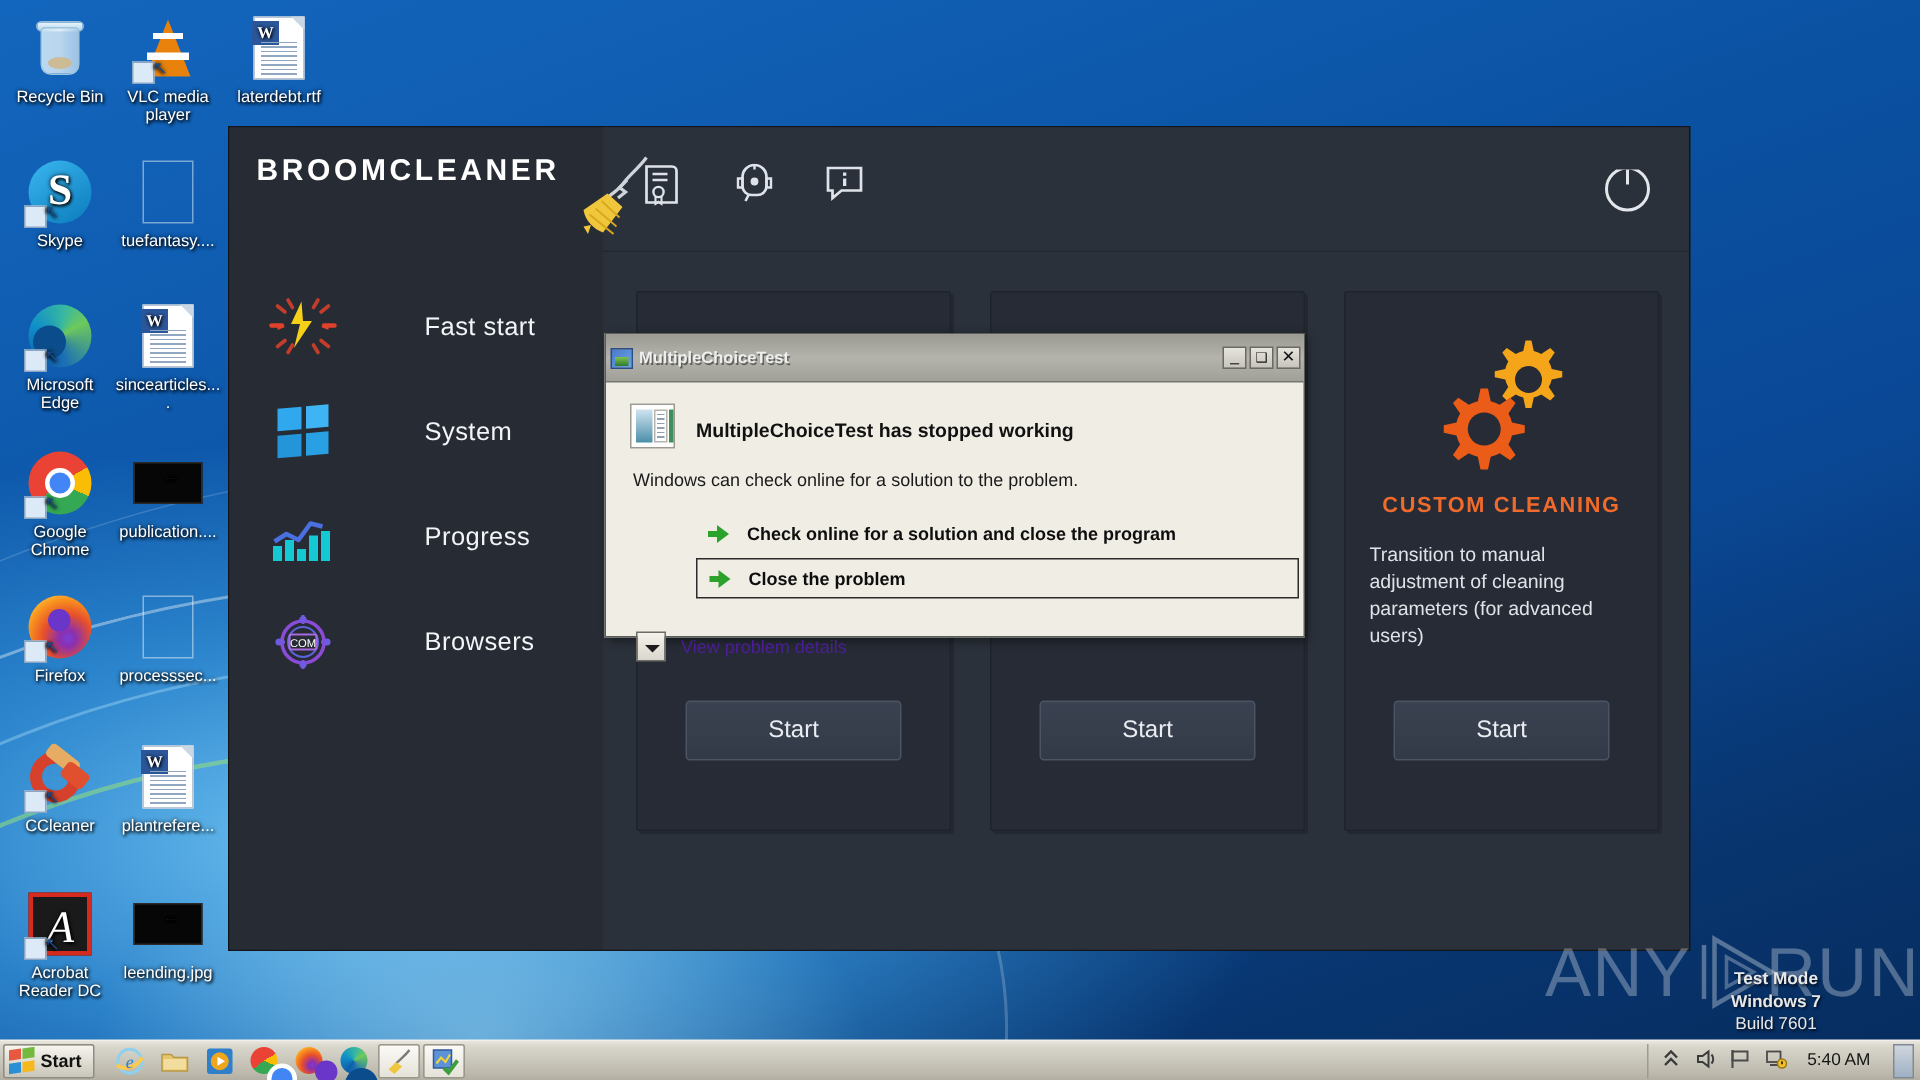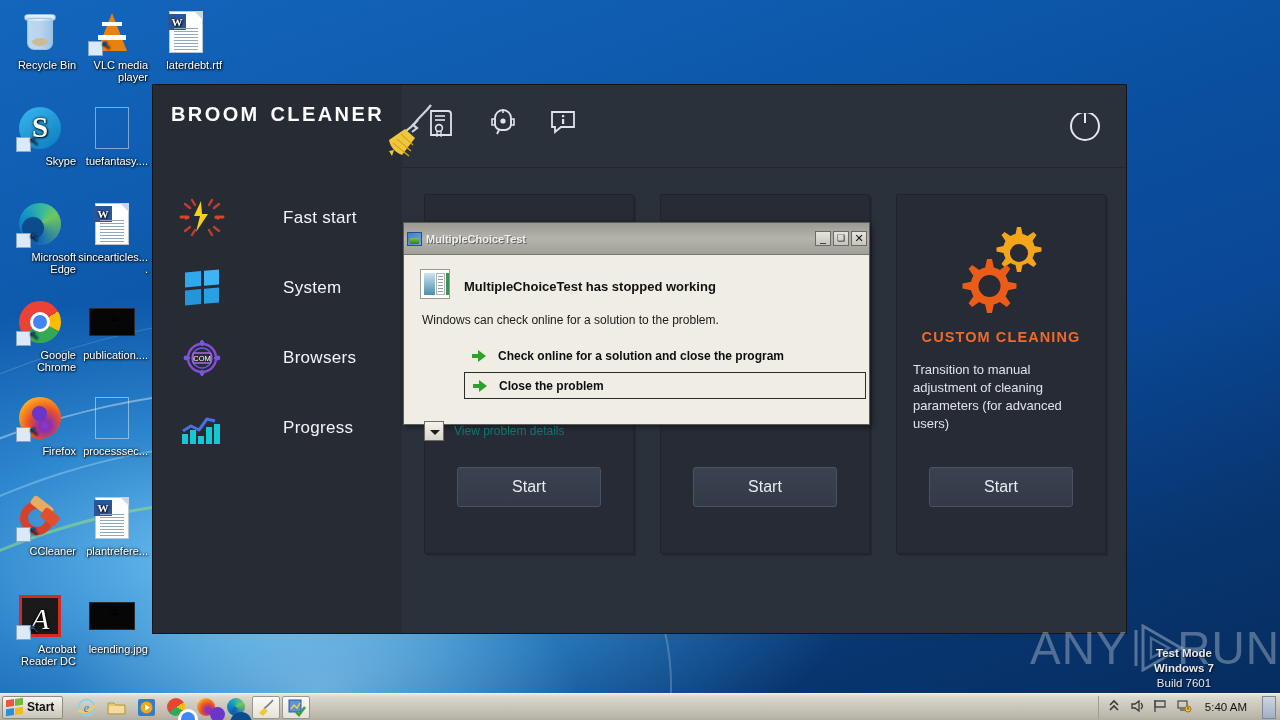--- a/index.html
+++ b/index.html
@@ -51,21 +51,21 @@
   
   #icon-grid {
     position: absolute; left: 0; top: 4px; width: 152px;
   }
   .dicon {
     position: absolute; width: 72px; text-align: center;
     color: #fff; font-size: 11px; line-height: 12px;
     text-shadow: 0 0 3px rgba(0,0,0,0.95), 1px 1px 2px rgba(0,0,0,0.9);
   }
   .dicon .ibox { height: 48px; display:flex; align-items:center; justify-content:center; position: relative; margin: 0 auto 3px; width: 48px;}
-  .dicon .lbl { display: block; word-break: break-word; text-align: right; }
+  .dicon .lbl { display: block; word-break: break-word; }
   .shortcut {
     position: absolute; left: 0px; bottom: 0px; width: 15px; height: 15px;
     background: #dce9f7; border: 1px solid #8aa6c4;
   }
   .shortcut:after {
     content: "\2197"; position: absolute; left: 1px; top: -3px;
     font-size: 12px; color: #1b4b86; transform: scaleX(-1) translateX(-12px);
   }
 
   
@@ -256,21 +256,21 @@
   .opt-lbl { font-size: 12px; font-weight: bold; color: #0e0e0e; }
   .details { display: flex; align-items: center; margin: 22px 0 0 4px; }
   .exp-btn {
     width: 20px; height: 20px; background: linear-gradient(to bottom,#f4f2ea,#d9d6cd);
     border: 1px solid #6d6d65; margin-right: 10px; position: relative; cursor:pointer;
   }
   .exp-btn:after {
     content:""; position:absolute; left:5px; top:8px; width:0;height:0;
     border-left:5px solid transparent; border-right:5px solid transparent; border-top:5px solid #1b1b1b;
   }
-  .details-lbl { font-size: 12px; color: #0f766e; }
+  .details-lbl { font-size: 12px; color: #4c1d95; }
 
   
   #watermark {
     position: absolute; left: 1030px; top: 612px; width: 250px; height: 72px;
     display: flex; align-items: center; pointer-events: none;
   }
   #watermark .wtxt { font-size: 46px; letter-spacing: 1px; font-weight: 500;
     color: rgba(255,255,255,0.30); font-family: "Liberation Sans", sans-serif; }
   #watermark .wplay {
     width: 60px; height: 56px; margin: 0 1px; position: relative;
@@ -466,21 +466,21 @@
           </div>
       </div>
       <span class="lbl">leending.jpg</span>
     </div>
   </div>
 
   <div id="app">
 
     <div id="app-sidebar">
       <div id="logo">
-        <div style="display:flex;justify-content:space-between;padding:0 18px;">
+        <div style="display:flex;justify-content:flex-start;padding:0 18px;">
           <span class="logo-text">BROOM</span>
           <span class="logo-text">CLEANER</span>
         </div>
         <div class="broom-mark">
           <svg width="66" height="60" viewBox="0 0 66 60">
             <path d="M56 2 C50 10, 44 14, 40 20 C37 24, 34 25, 31 28" stroke="#cfd4db" stroke-width="2.2" fill="none"></path>
             <path d="M43 17 l-5 5 l4 3 l-5 4" stroke="#cfd4db" stroke-width="2.2" fill="none"></path>
             <path d="M30 26 l10 9 l-13 17 c-6 -2 -12 -8 -13 -15 z" fill="#f0c73c"></path>
             <path d="M18 40 l16 13" stroke="#d8a81c" stroke-width="1.4" fill="none"></path>
             <path d="M22 36 l14 12" stroke="#d8a81c" stroke-width="1.2" fill="none"></path>
@@ -524,52 +524,52 @@
                 <div></div>
                 <div></div>
               </div>
           </div>
           <span class="nav-lbl">System</span>
         </div>
 
         <div class="navitem">
           <div class="nav-ico">
             <svg width="54" height="42" viewBox="0 0 54 42">
+              <polyline points="8,24 16,19 24,23 32,12 40,14" stroke="#4a6fe0" stroke-width="3" fill="none" stroke-linejoin="round"></polyline>
+              <rect x="7" y="27" width="6" height="10" fill="#14c8d4"></rect>
+              <rect x="15" y="23" width="6" height="14" fill="#14c8d4"></rect>
+              <rect x="23" y="29" width="6" height="8" fill="#14c8d4"></rect>
+              <rect x="31" y="20" width="6" height="17" fill="#14c8d4"></rect>
+              <rect x="39" y="17" width="6" height="20" fill="#14c8d4"></rect>
+            </svg>
+          </div>
+          <span class="nav-lbl">Progress</span>
+        </div>
+
+        <div class="navitem">
+          <div class="nav-ico">
+            <svg width="54" height="42" viewBox="0 0 54 42">
               <circle cx="27" cy="21" r="14" stroke="#8a4bd6" stroke-width="2.4" fill="none"></circle>
               <circle cx="27" cy="21" r="10" stroke="#5b62d8" stroke-width="1.4" fill="none"></circle>
               <g stroke="#7a54dd" stroke-width="2">
                 <path d="M27 3 v6"></path>
                   <path d="M27 33 v6"></path>
                   <path d="M9 21 h6"></path>
                   <path d="M39 21 h6"></path>
               </g>
               <circle cx="27" cy="6" r="2.4" fill="#6f5ae0"></circle>
               <circle cx="27" cy="36" r="2.4" fill="#6f5ae0"></circle>
               <circle cx="11" cy="21" r="2.4" fill="#6f5ae0"></circle>
               <circle cx="43" cy="21" r="2.4" fill="#6f5ae0"></circle>
               <rect x="18" y="16" width="18" height="10" rx="1.5" stroke="#a96ae0" stroke-width="1.4" fill="none"></rect>
               <text x="27" y="24" font-size="7.5" fill="#ffffff" text-anchor="middle" font-family="Liberation Sans, sans-serif">COM</text>
             </svg>
           </div>
           <span class="nav-lbl">Browsers</span>
         </div>
-
-        <div class="navitem">
-          <div class="nav-ico">
-            <svg width="54" height="42" viewBox="0 0 54 42">
-              <polyline points="8,24 16,19 24,23 32,12 40,14" stroke="#4a6fe0" stroke-width="3" fill="none" stroke-linejoin="round"></polyline>
-              <rect x="7" y="27" width="6" height="10" fill="#14c8d4"></rect>
-              <rect x="15" y="23" width="6" height="14" fill="#14c8d4"></rect>
-              <rect x="23" y="29" width="6" height="8" fill="#14c8d4"></rect>
-              <rect x="31" y="20" width="6" height="17" fill="#14c8d4"></rect>
-              <rect x="39" y="17" width="6" height="20" fill="#14c8d4"></rect>
-            </svg>
-          </div>
-          <span class="nav-lbl">Progress</span>
-        </div>
       </div>
     </div>
 
     <div id="app-main">
       <div id="app-header">
         <div class="hdr-ico">
           <svg width="26" height="28" viewBox="0 0 26 28">
             <path d="M3 2 h17 a3 3 0 0 1 3 3 v21 h-20 z" stroke="#dfe3e9" stroke-width="1.8" fill="none"></path>
             <path d="M7 7 h10" stroke="#dfe3e9" stroke-width="1.6"></path>
             <path d="M7 11 h10" stroke="#dfe3e9" stroke-width="1.6"></path>

